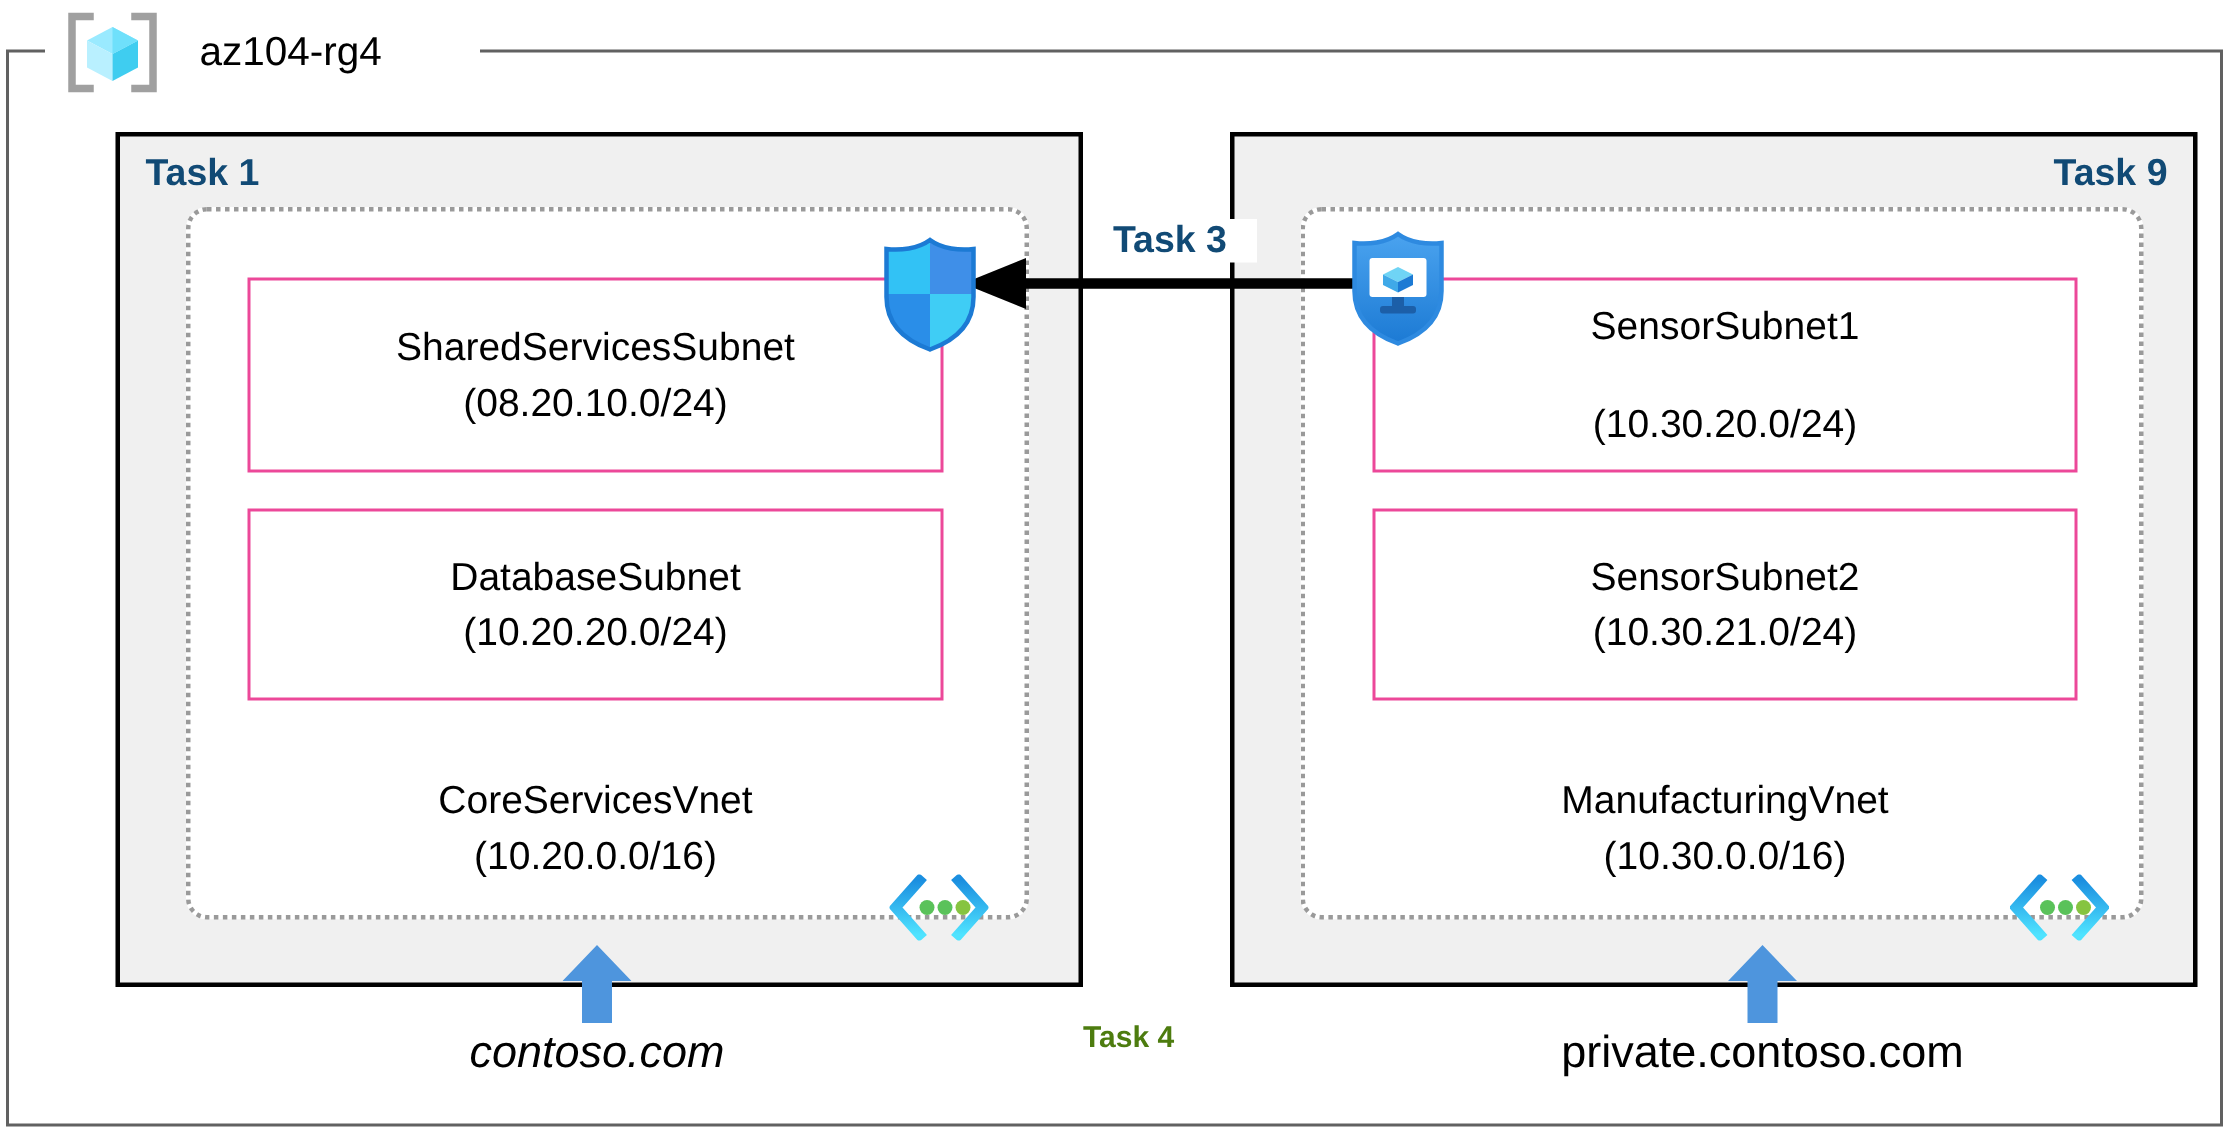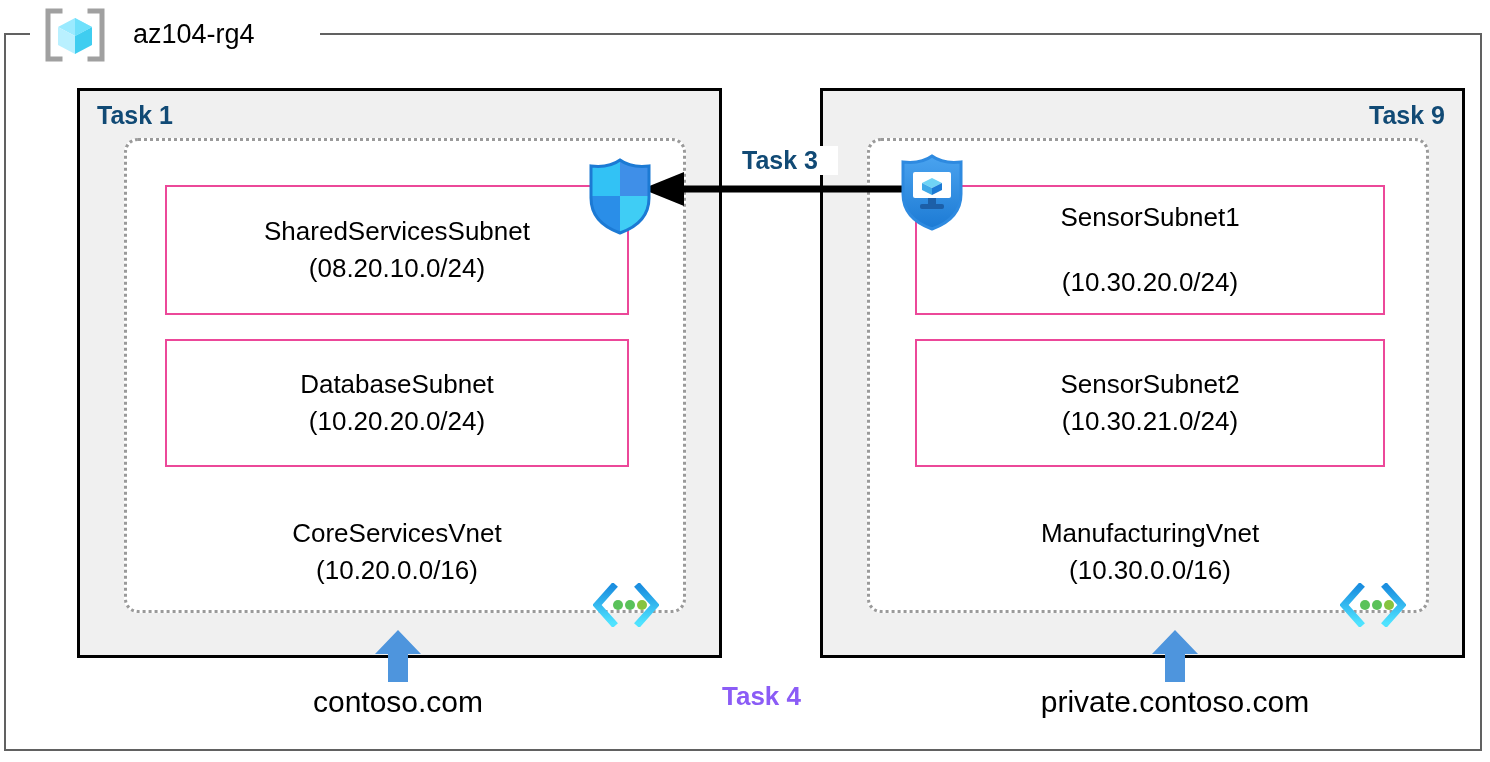--- a/index.html
+++ b/index.html
@@ -160,44 +160,44 @@
     background: #ffffff;
     padding: 0 20px;
     white-space: nowrap;
   }
 
   
   #task4-title {
     position: absolute;
     left: 722px;
     top: 681px;
-    font-size: 26px;
+    font-size: 20px;
     font-weight: bold;
-    color: #8b5cf6;
+    color: #4d7c0f;
     white-space: nowrap;
   }
 
   
   .dns-arrow {
     position: absolute;
     width: 46px;
     height: 52px;
   }
   #dns-arrow-1 { left: 375px;  top: 630px; }
   #dns-arrow-2 { left: 1152px; top: 630px; }
 
   .dns-caption {
     position: absolute;
     font-size: 30px;
     line-height: 40px;
     color: #000000;
     white-space: nowrap;
     text-align: center;
   }
-  #dns-caption-1 { left: 178px;  top: 682px; width: 440px; }
+  #dns-caption-1 { left: 178px;  top: 682px; width: 440px; font-style: italic; }
   #dns-caption-2 { left: 945px;  top: 682px; width: 460px; }
 </style>
 </head>
 <body>
 
 <div id="canvas">
 
   <div class="rg-frame"></div>
   <div class="rg-label-mask"></div>
 

